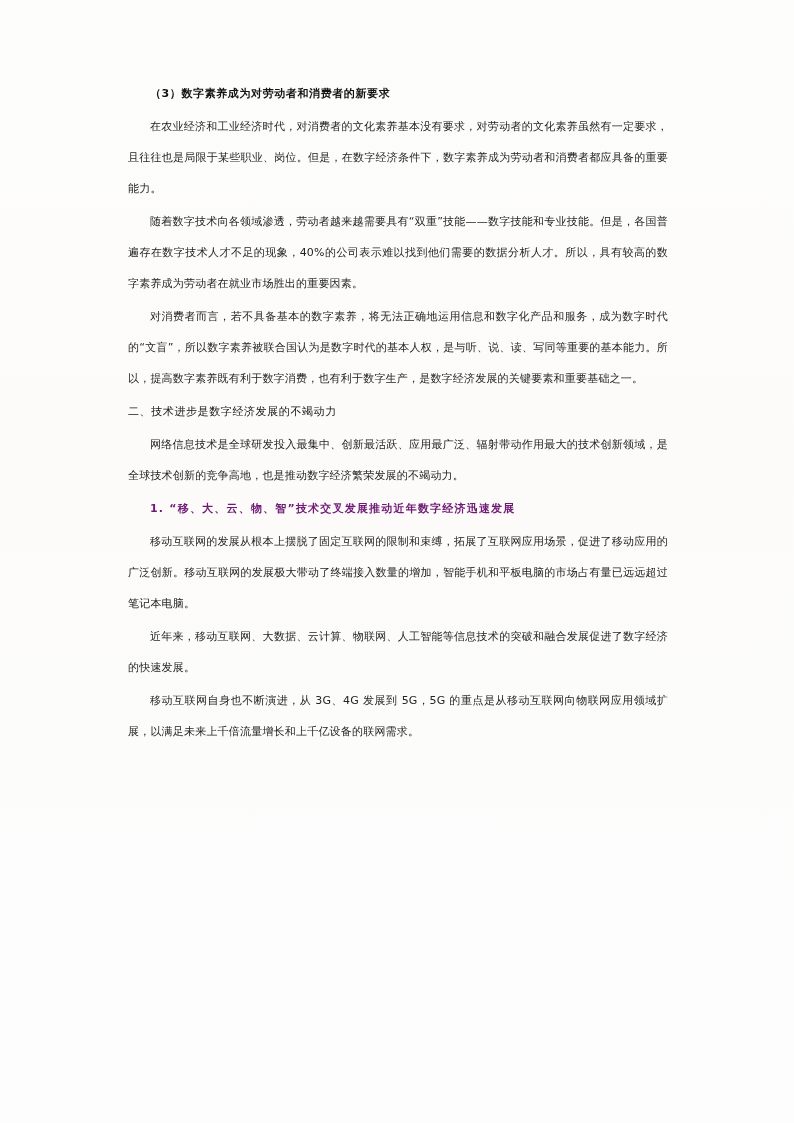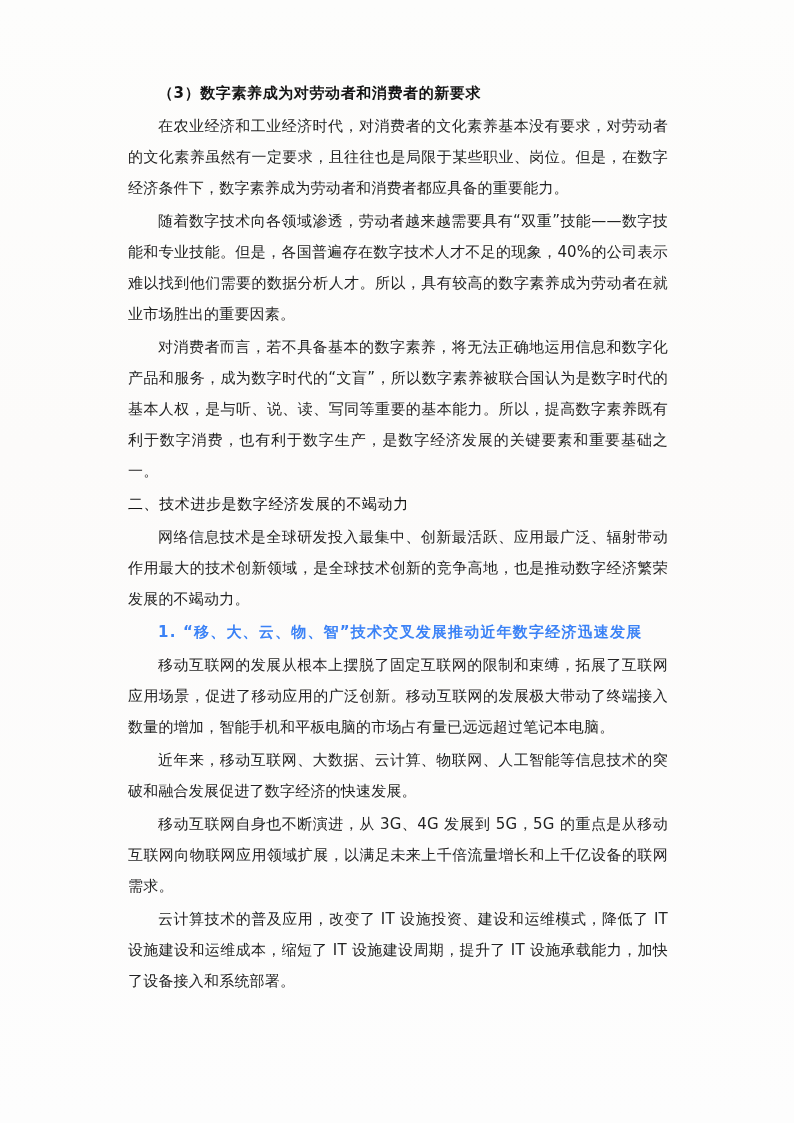--- a/index.html
+++ b/index.html
@@ -31,21 +31,21 @@
     pointer-events: none;
   }
   .content {
     position: absolute;
     left: 128px;
     top: 78px;
     width: 540px;
   }
   p {
     margin: 0 0 2px 0;
-    font-size: 15px;
+    font-size: 11px;
     line-height: 31px;
     text-align: justify;
     text-justify: inter-ideograph;
     letter-spacing: 0.2px;
     color: #232323;
   }
   .indent {
     text-indent: 2em;
   }
   .heading-sub {
@@ -57,21 +57,21 @@
   .heading-section {
     font-weight: normal;
     text-indent: 0;
     letter-spacing: 0.6px;
     color: #141414;
   }
   .heading-num {
     font-weight: bold;
     text-indent: 2em;
     letter-spacing: 1.2px;
-    color: #3b82f6;
+    color: #701a75;
   }
 </style>
 </head>
 <body>
 
 <div class="page">
   <div class="content">
 
     <p class="heading-sub">（3）数字素养成为对劳动者和消费者的新要求</p>
 
@@ -86,16 +86,15 @@
     <p class="indent">网络信息技术是全球研发投入最集中、创新最活跃、应用最广泛、辐射带动作用最大的技术创新领域，是全球技术创新的竞争高地，也是推动数字经济繁荣发展的不竭动力。</p>
 
     <p class="heading-num">1.  “移、大、云、物、智”技术交叉发展推动近年数字经济迅速发展</p>
 
     <p class="indent">移动互联网的发展从根本上摆脱了固定互联网的限制和束缚，拓展了互联网应用场景，促进了移动应用的广泛创新。移动互联网的发展极大带动了终端接入数量的增加，智能手机和平板电脑的市场占有量已远远超过笔记本电脑。</p>
 
     <p class="indent">近年来，移动互联网、大数据、云计算、物联网、人工智能等信息技术的突破和融合发展促进了数字经济的快速发展。</p>
 
     <p class="indent">移动互联网自身也不断演进，从 3G、4G 发展到 5G，5G 的重点是从移动互联网向物联网应用领域扩展，以满足未来上千倍流量增长和上千亿设备的联网需求。</p>
 
-    <p class="indent">云计算技术的普及应用，改变了 IT 设施投资、建设和运维模式，降低了 IT 设施建设和运维成本，缩短了 IT 设施建设周期，提升了 IT 设施承载能力，加快了设备接入和系统部署。</p>
 
   </div>
 </div>
 
 </body></html>

